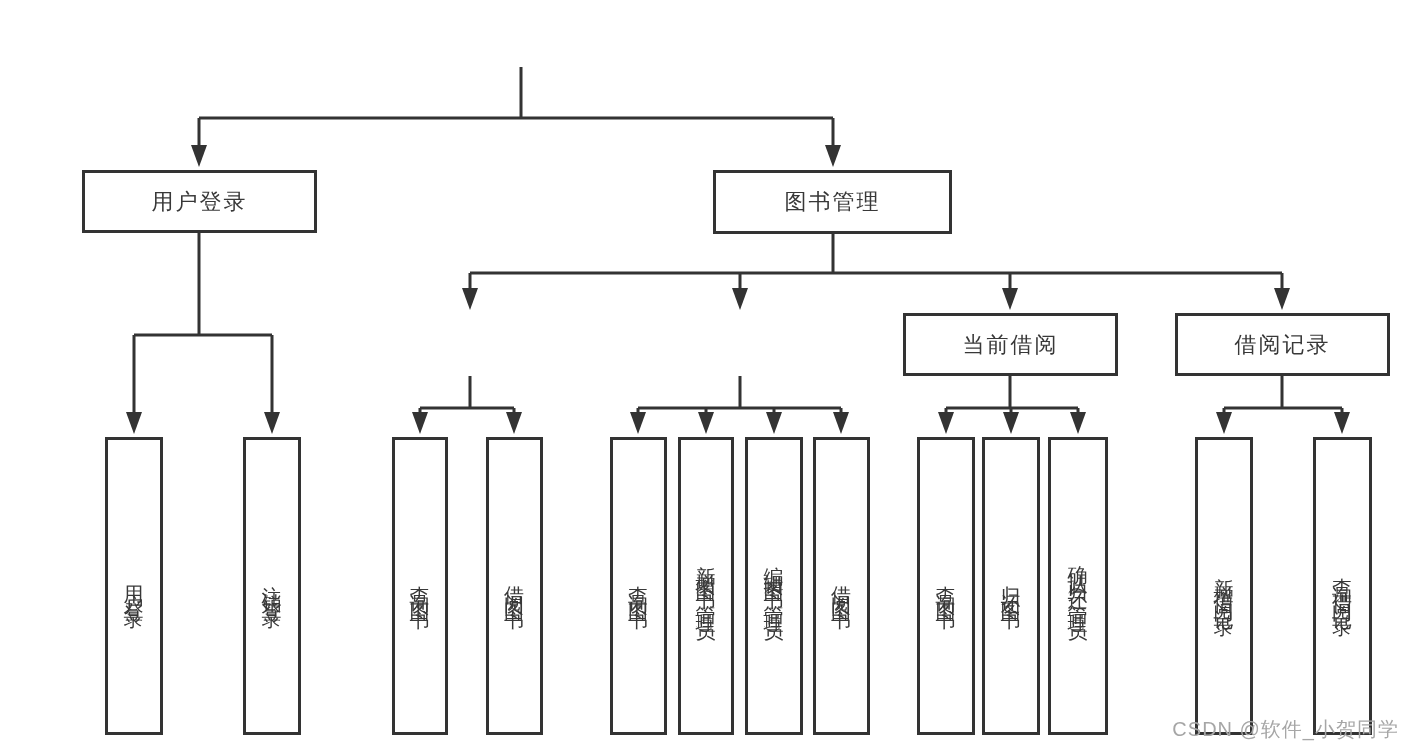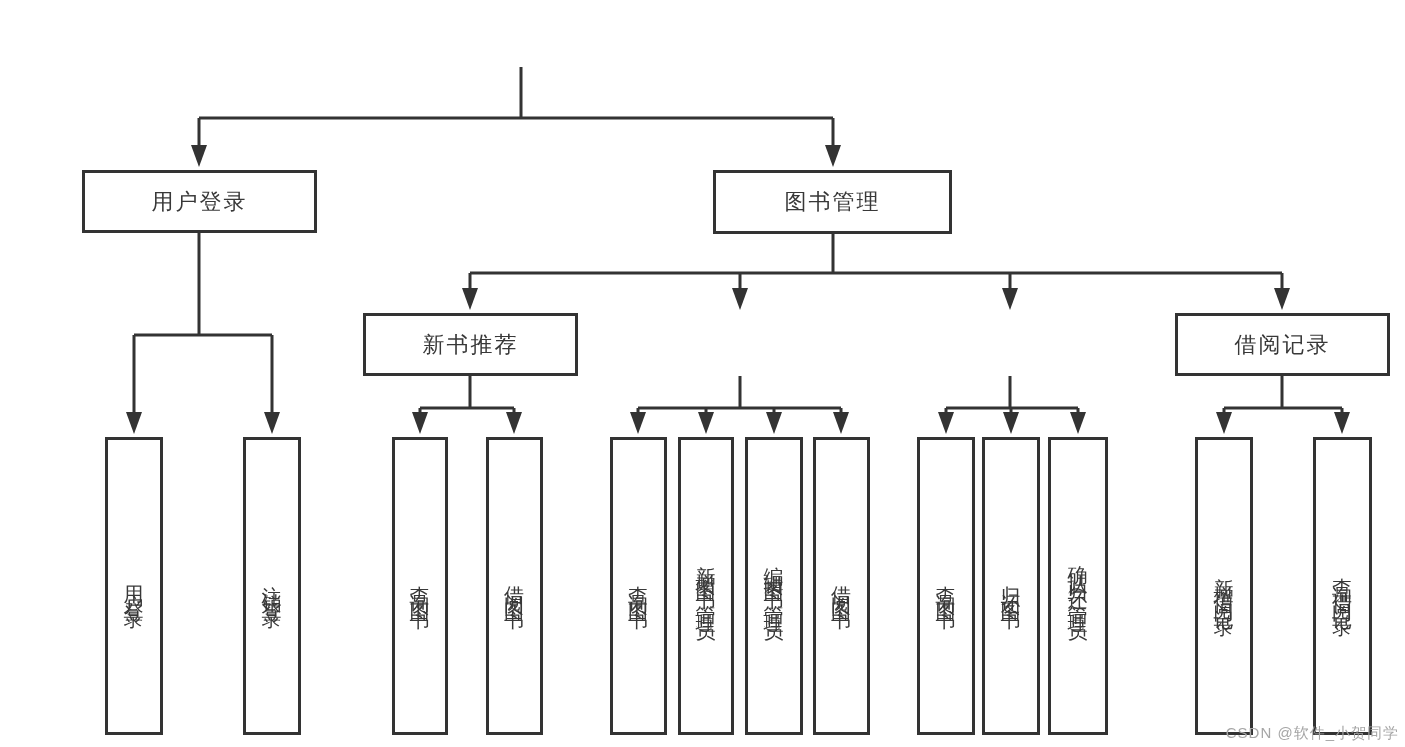--- a/index.html
+++ b/index.html
@@ -44,21 +44,21 @@
     writing-mode: vertical-rl;
     text-orientation: mixed;
     font-size: 20px;
     letter-spacing: 8px;
     line-height: 1;
   }
   .watermark {
     position: absolute;
     right: 6px;
     bottom: 4px;
-    font-size: 15px;
+    font-size: 20px;
     letter-spacing: 1px;
     color: var(--wm);
     white-space: nowrap;
     z-index: 5;
   }
 </style>
 </head>
 <body>
 
 <div id="stage">
@@ -100,21 +100,21 @@
       <polygon points="1070,412 1086,412 1078,434"></polygon>
       <polygon points="1216,412 1232,412 1224,434"></polygon>
       <polygon points="1334,412 1350,412 1342,434"></polygon>
     </g>
   </svg>
 
 
   <div class="box hbox" style="left:82px; top:170px; width:235px; height:63px;">用户登录</div>
   <div class="box hbox" style="left:713px; top:170px; width:239px; height:64px;">图书管理</div>
 
-  <div class="box hbox" style="left:363px; top:313px; width:215px; height:63px;">新书推荐</div>
+  <div class="box hbox" style="left:903px; top:313px; width:215px; height:63px;">当前借阅</div>
   <div class="box hbox" style="left:1175px; top:313px; width:215px; height:63px;">借阅记录</div>
 
   <div class="box vbox" style="left:105px; top:437px; width:58px; height:298px;">用户登录</div>
   <div class="box vbox" style="left:243px; top:437px; width:58px; height:298px;">注销登录</div>
 
   <div class="box vbox" style="left:392px; top:437px; width:56px; height:298px;">查询图书</div>
   <div class="box vbox" style="left:486px; top:437px; width:57px; height:298px;">借阅图书</div>
 
   <div class="box vbox" style="left:610px; top:437px; width:57px; height:298px;">查询图书</div>
   <div class="box vbox" style="left:678px; top:437px; width:56px; height:298px;">新增图书（管理员）</div>

